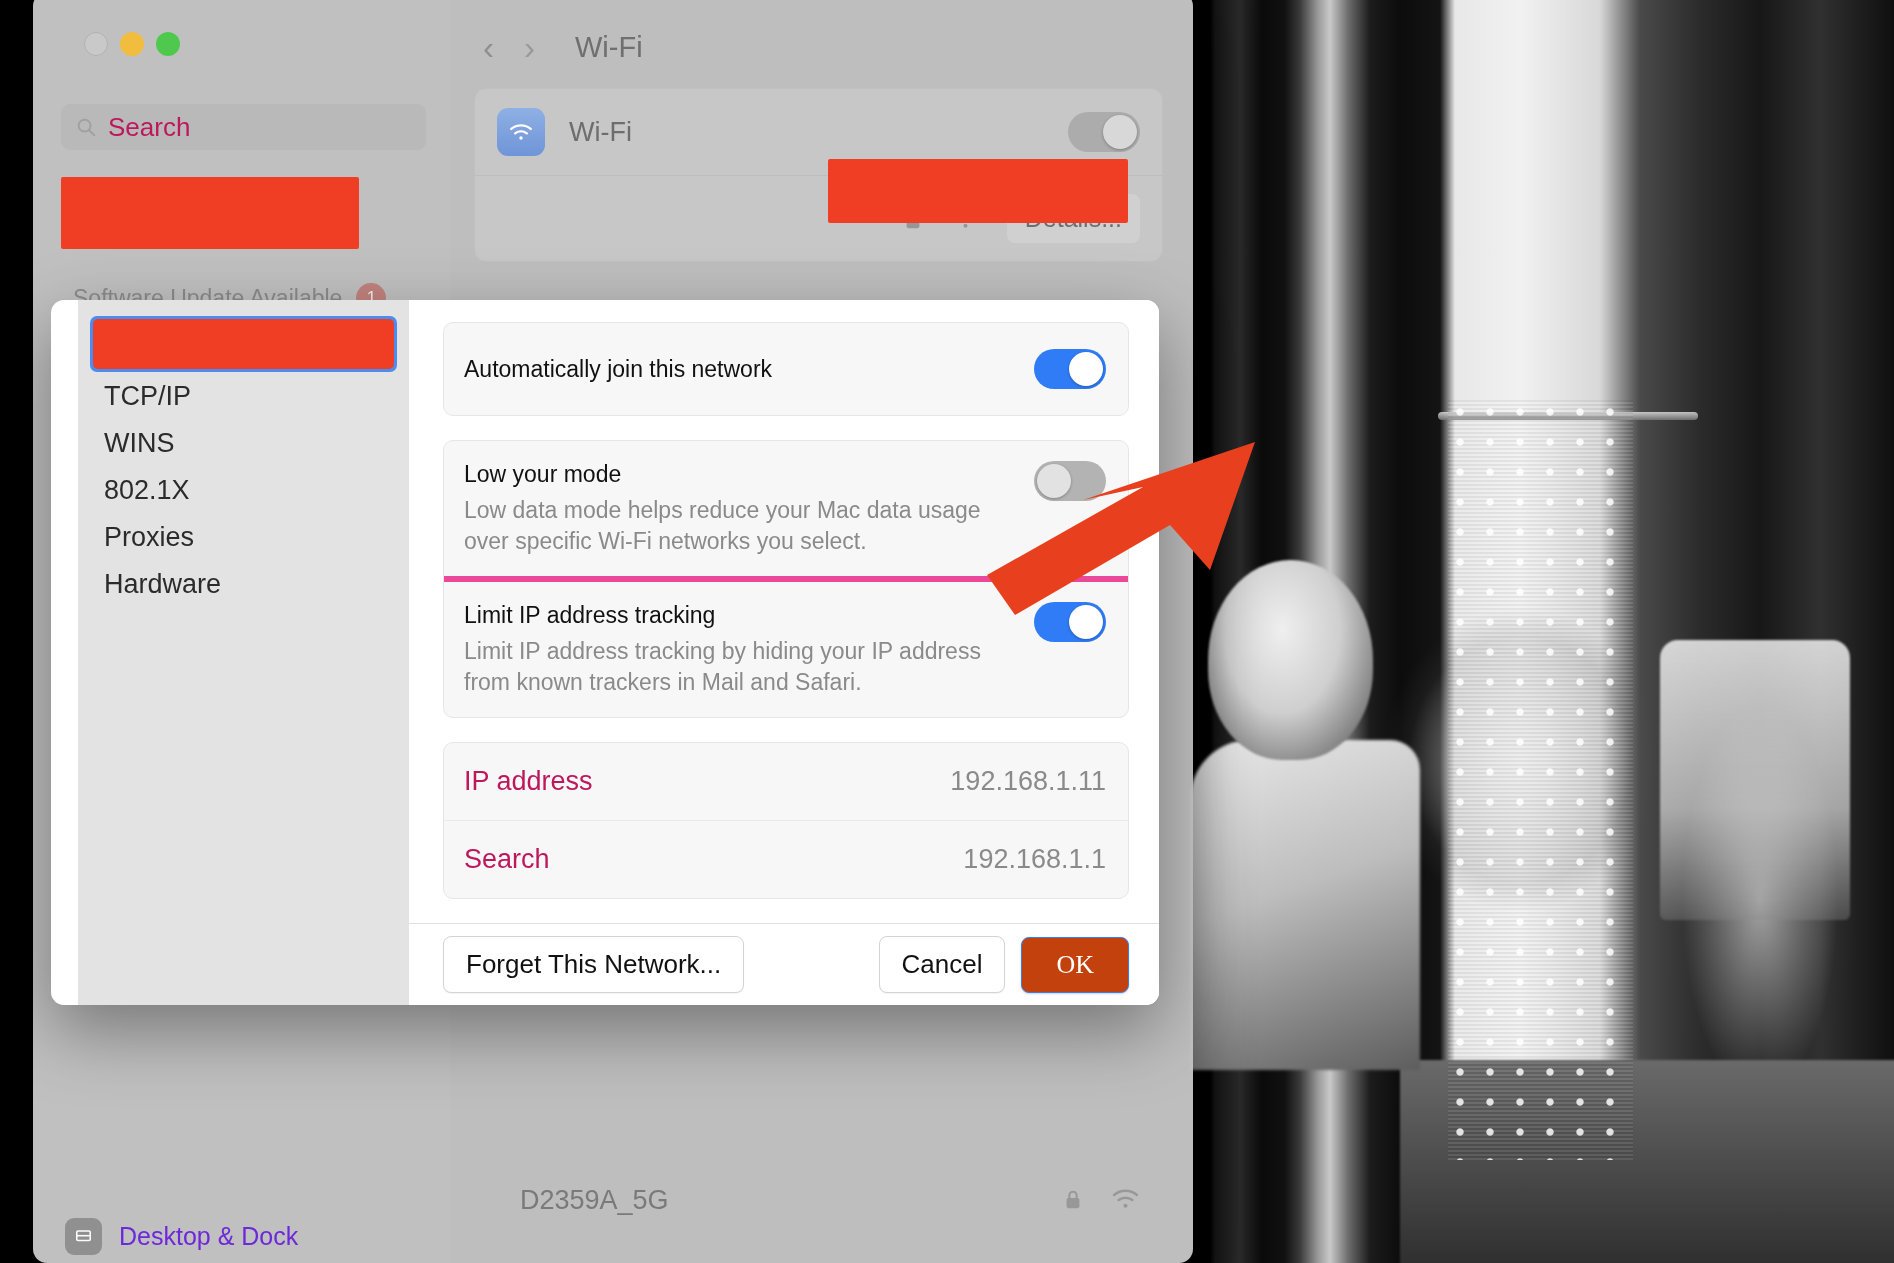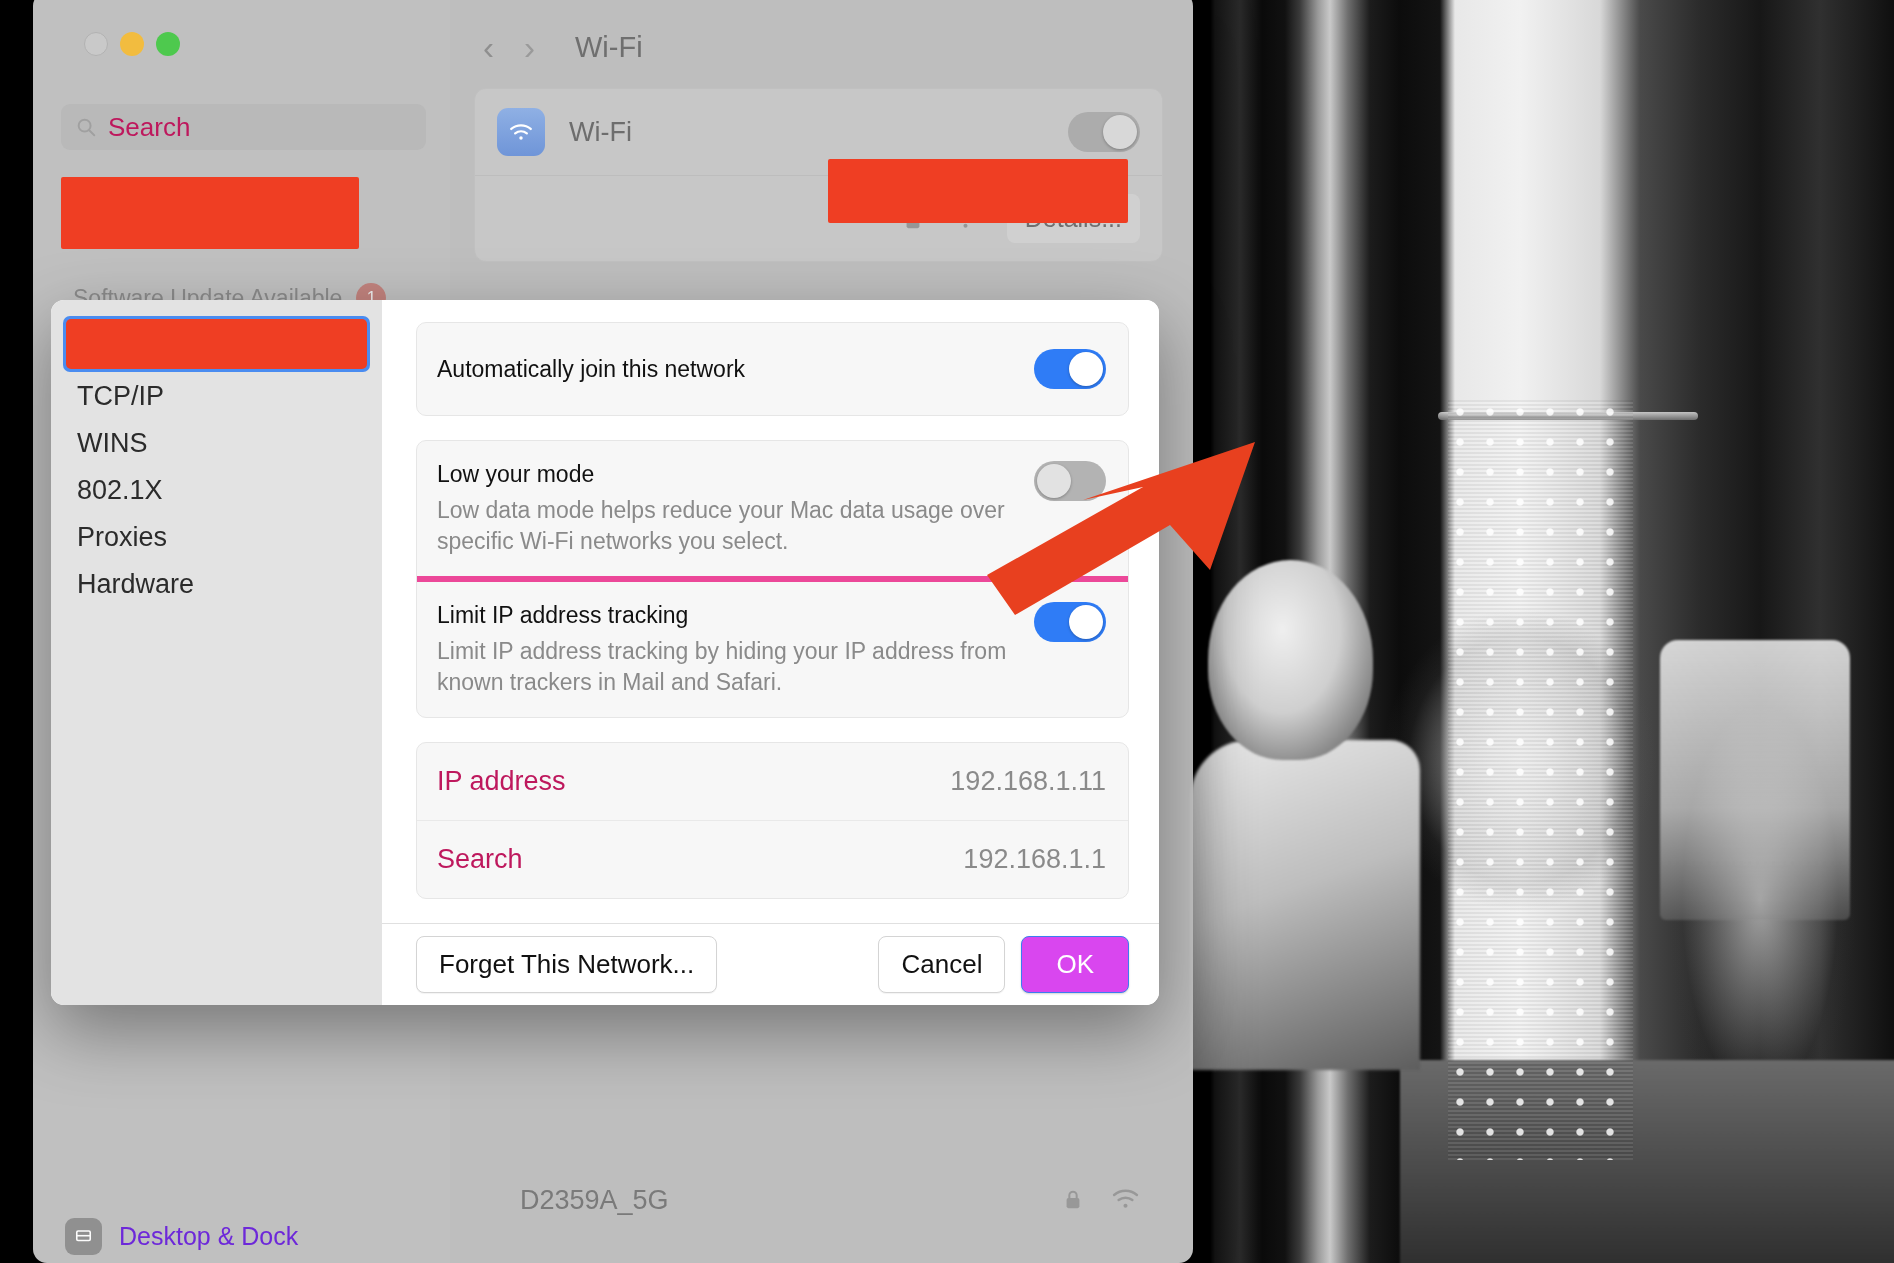--- a/index.html
+++ b/index.html
@@ -248,20 +248,21 @@
     background: #fff;
     border-radius: 13px;
     box-shadow: 0 26px 70px rgba(0,0,0,.38);
     display: flex;
     overflow: hidden;
   }
   .sheet-sidebar {
     width: 331px;
     background: #e3e3e3;
     padding: 16px 12px 16px 12px;
+    margin-left: 27px;
   }
   .sheet-item {
     height: 46px;
     display: flex; align-items: center;
     padding: 0 14px;
     border-radius: 7px;
     font-size: 27px;
     color: #2b2b2b;
     margin-bottom: 1px;
   }
@@ -319,23 +320,24 @@
   .btn {
     font-size: 26px;
     border-radius: 8px;
     padding: 12px 22px;
     border: 1px solid #d4d4d4;
     background: #fff;
     color: #111;
     box-shadow: 0 1px 1px rgba(0,0,0,.05);
   }
   .btn.primary {
-    background: #d946ef; border-color: #3b7df0; color: #fff;
+    background: #c2410c; border-color: #3b7df0; color: #fff;
     padding: 12px 34px;
     box-shadow: 0 1px 2px rgba(0,0,0,.18);
+    font-family: Liberation Serif, serif;
   }
   .footer-spacer { flex: 1; }
   .btn + .btn { margin-left: 16px; }
 
   
   .arrow-svg {
     position: absolute;
     left: 955px; top: 430px;
     width: 340px; height: 200px;
     pointer-events: none;

